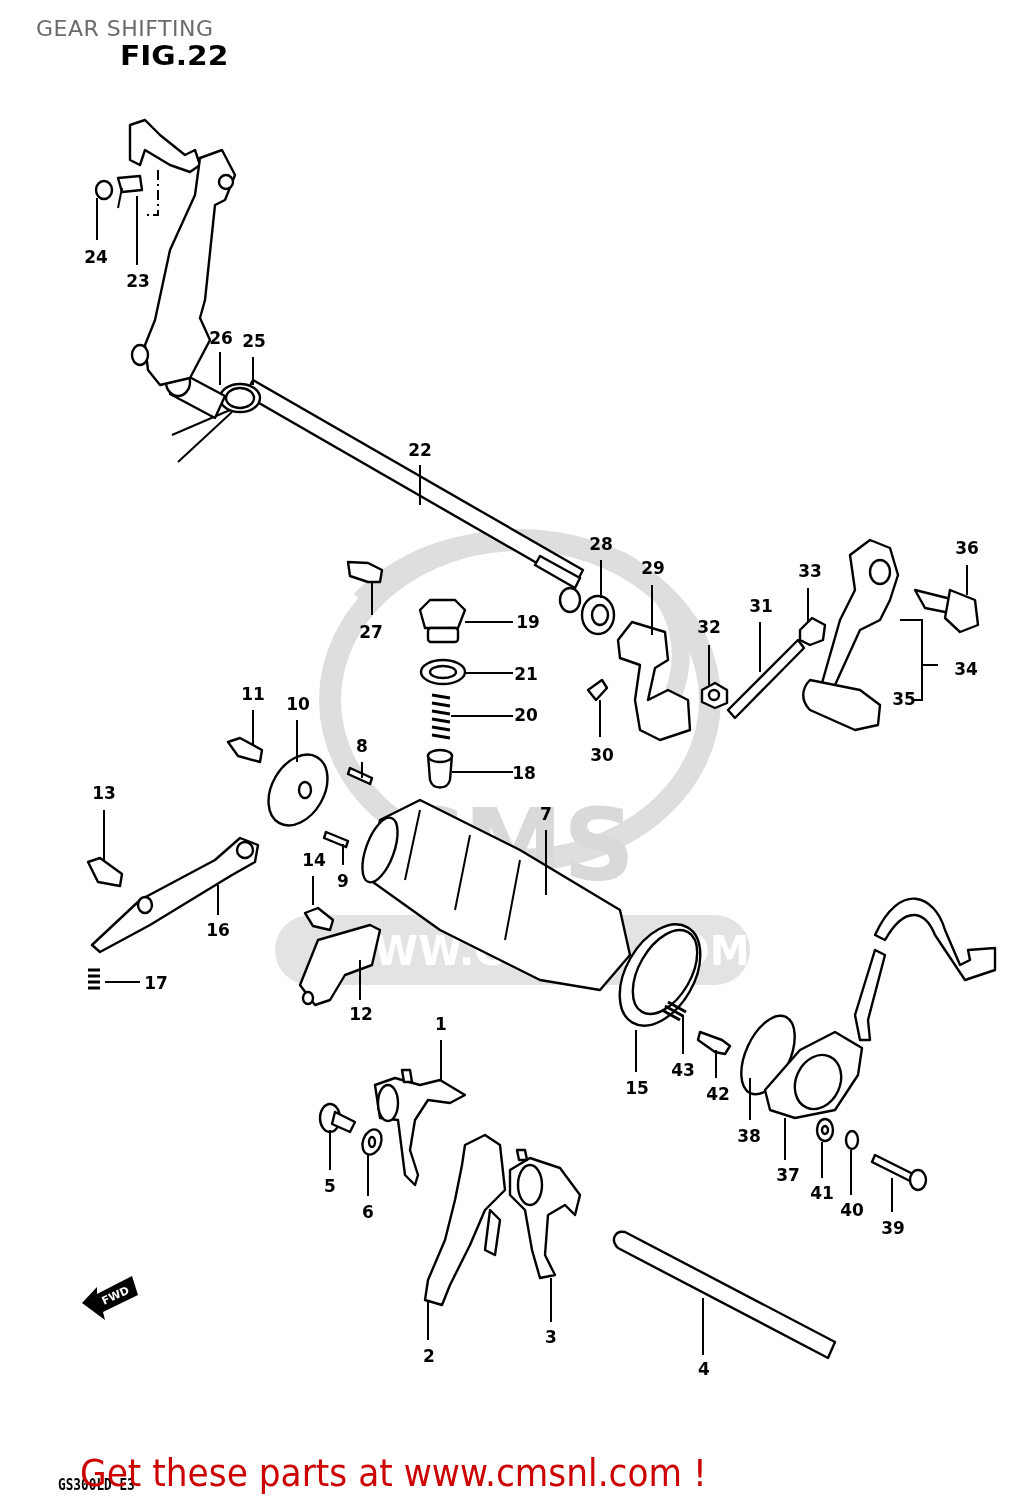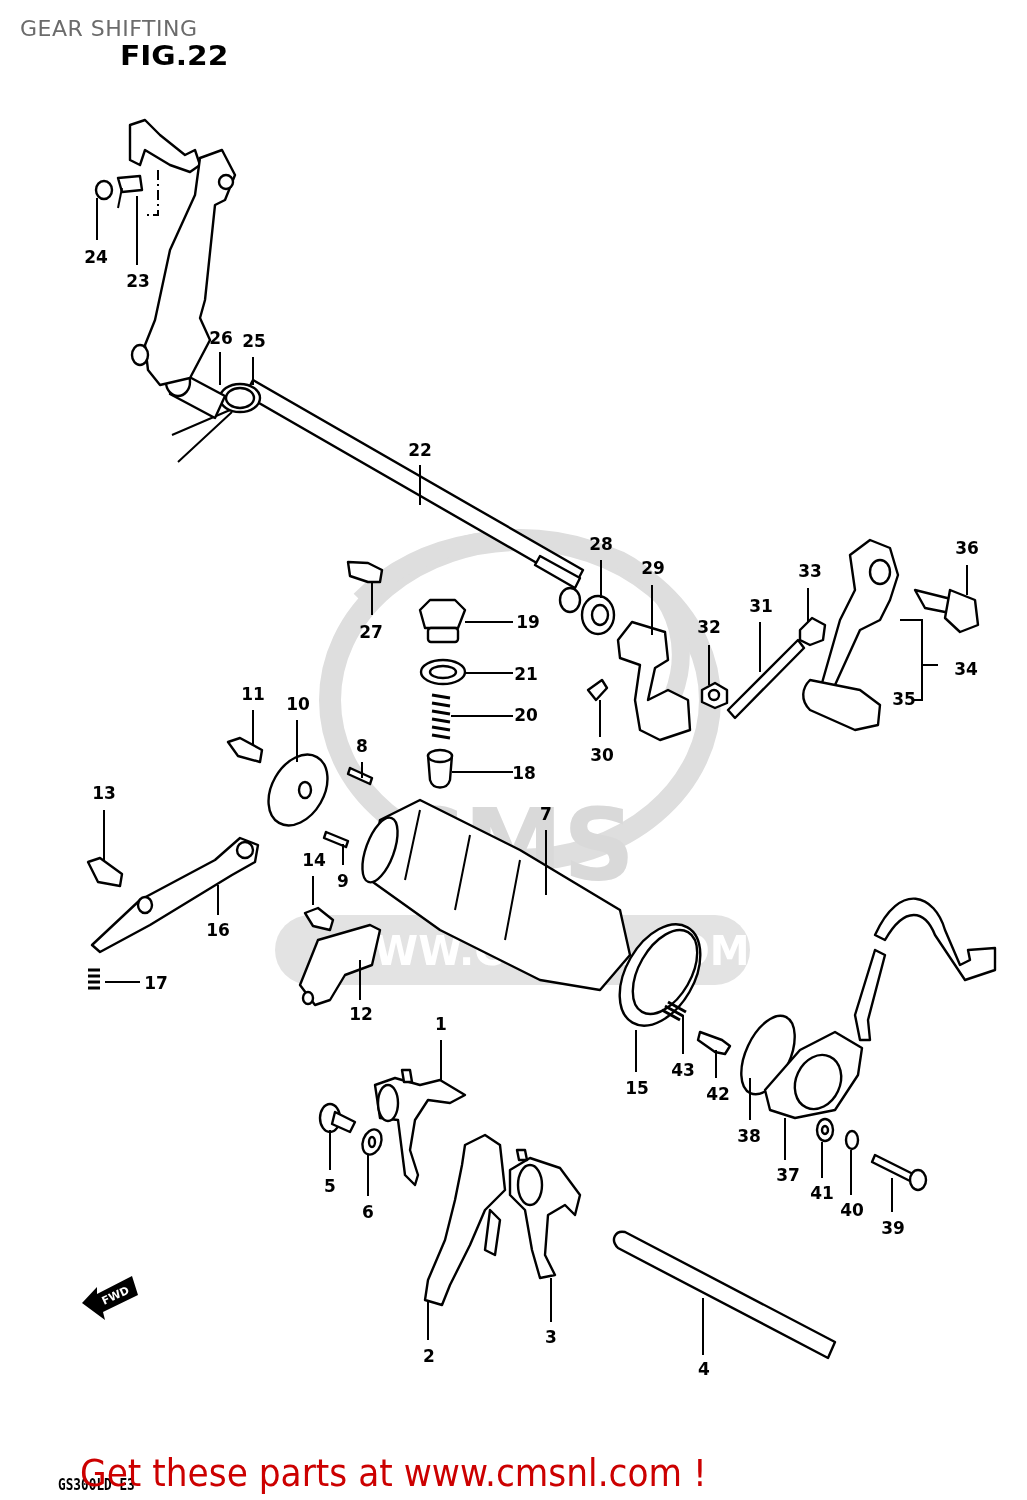--- a/index.html
+++ b/index.html
@@ -1,17 +1,17 @@
 <!DOCTYPE html>
 <html><head>
 <meta charset="utf-8">
 <style>
   html, body { margin:0; padding:0; background:#ffffff; }
   body { width:1027px; height:1500px; position:relative; overflow:hidden; font-family:"Liberation Sans", sans-serif; }
-  .page-title { position:absolute; left:20px; top:16px; font-size:22px; color:#6b6b6b; letter-spacing:0.5px; font-family:"DejaVu Sans", sans-serif; }
+  .page-title { position:absolute; left:36px; top:16px; font-size:22px; color:#6b6b6b; letter-spacing:0.5px; font-family:"DejaVu Sans", sans-serif; }
   .fig-title { position:absolute; left:120px; top:40px; font-size:27px; font-weight:bold; color:#000; font-family:"DejaVu Sans", sans-serif; letter-spacing:0px; transform:scaleX(1.1); transform-origin:left; }
   .model-code { position:absolute; left:58px; top:1476px; font-size:15px; font-weight:bold; color:#000; font-family:"DejaVu Sans Mono", monospace; transform:scaleX(0.85); transform-origin:left; }
   .cta { position:absolute; left:80px; top:1452px; font-size:37px; color:#cc0000; font-family:"DejaVu Sans", sans-serif; white-space:nowrap; transform:scaleX(0.93); transform-origin:left; }
   svg.diagram { position:absolute; left:0; top:0; width:1027px; height:1500px; }
   .callout { font-family:"DejaVu Sans", sans-serif; font-weight:bold; font-size:17px; fill:#000; }
   .wm { font-family:"DejaVu Sans", sans-serif; font-weight:bold; fill:#d9d9d9; }
   .part { fill:#fff; stroke:#000; stroke-width:2.4; stroke-linejoin:round; stroke-linecap:round; }
   .line { stroke:#000; stroke-width:2; fill:none; }
   .dash { stroke:#000; stroke-width:2; fill:none; stroke-dasharray:10 4 2 4; }
 </style>

